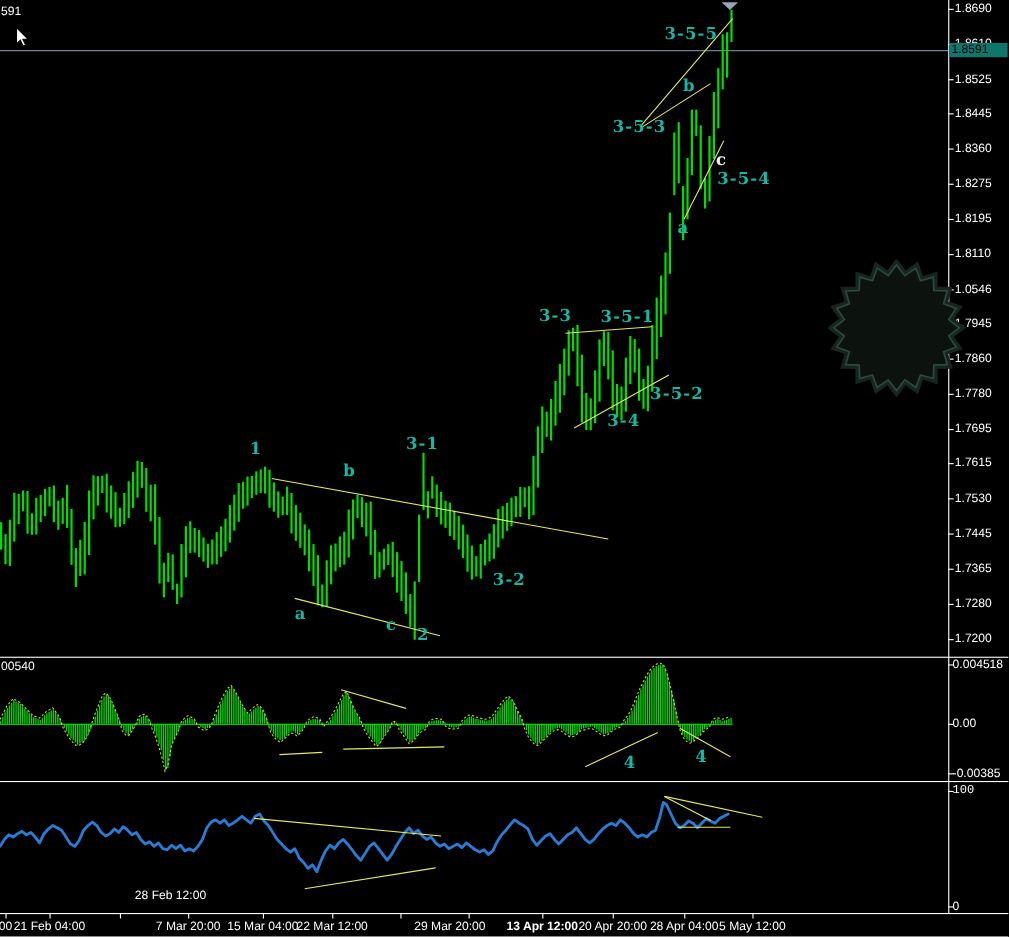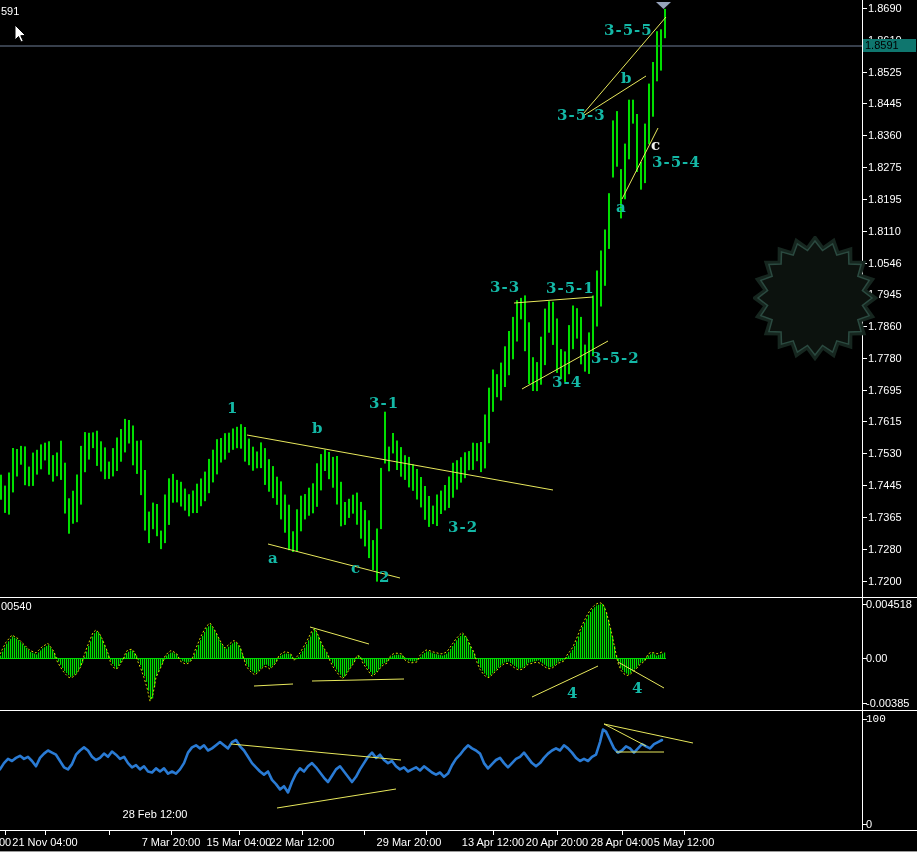--- a/index.html
+++ b/index.html
@@ -619,35 +619,35 @@
       <div class="axis-label" style="left: 866px; top: 697px;">-0.00385</div>
       <div class="tick-h" style="top: 703px;"></div>
       <div class="axis-label" style="left: 866px; top: 713px; font-family: Liberation Mono, monospace;">100</div>
       <div class="tick-h" style="top: 719px;"></div>
       <div class="axis-label" style="left: 866px; top: 818px;">0</div>
       <div class="tick-h" style="top: 824px;"></div>
     </div>
   <div id="time-labels">
       <div class="axis-label time-label" style="left: 5px; top: 836px;">00</div>
       <div class="tick-v" style="left: 5px;"></div>
-      <div class="axis-label time-label" style="left: 45px; top: 836px;">21 Nov 04:00</div>
+      <div class="axis-label time-label" style="left: 45px; top: 836px;">21 Feb 04:00</div>
       <div class="tick-v" style="left: 45px;"></div>
       <div class="axis-label time-label" style="left: 109px; top: 808px; margin-left: 46px;">28 Feb 12:00</div>
       <div class="tick-v" style="left: 109px;"></div>
       <div class="axis-label time-label" style="left: 171px; top: 836px;">7 Mar 20:00</div>
       <div class="tick-v" style="left: 171px;"></div>
       <div class="axis-label time-label" style="left: 239px; top: 836px;">15 Mar 04:00</div>
       <div class="tick-v" style="left: 239px;"></div>
       <div class="axis-label time-label" style="left: 302px; top: 836px;">22 Mar 12:00</div>
       <div class="tick-v" style="left: 302px;"></div>
       <div class="axis-label time-label" style="left: 364px; top: 836px; margin-left: 45px;">29 Mar 20:00</div>
       <div class="tick-v" style="left: 364px;"></div>
       <div class="axis-label time-label" style="left: 426px; top: 836px; margin-top: 28px;">6 Apr 04:00</div>
       <div class="tick-v" style="left: 426px;"></div>
-      <div class="axis-label time-label" style="left: 493px; top: 836px;">13 Apr 12:00</div>
+      <div class="axis-label time-label" style="left: 493px; top: 836px; font-weight: bold;">13 Apr 12:00</div>
       <div class="tick-v" style="left: 493px;"></div>
       <div class="axis-label time-label" style="left: 557px; top: 836px;">20 Apr 20:00</div>
       <div class="tick-v" style="left: 557px;"></div>
       <div class="axis-label time-label" style="left: 622px; top: 836px;">28 Apr 04:00</div>
       <div class="tick-v" style="left: 622px;"></div>
       <div class="axis-label time-label" style="left: 684px; top: 836px;">5 May 12:00</div>
       <div class="tick-v" style="left: 684px;"></div>
     </div>
 
   <div id="price-tag">1.8591</div>

